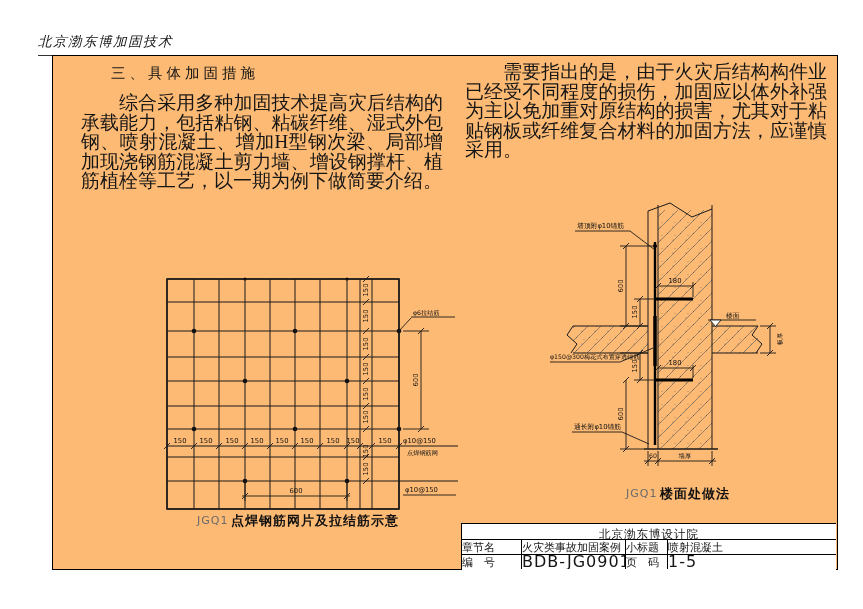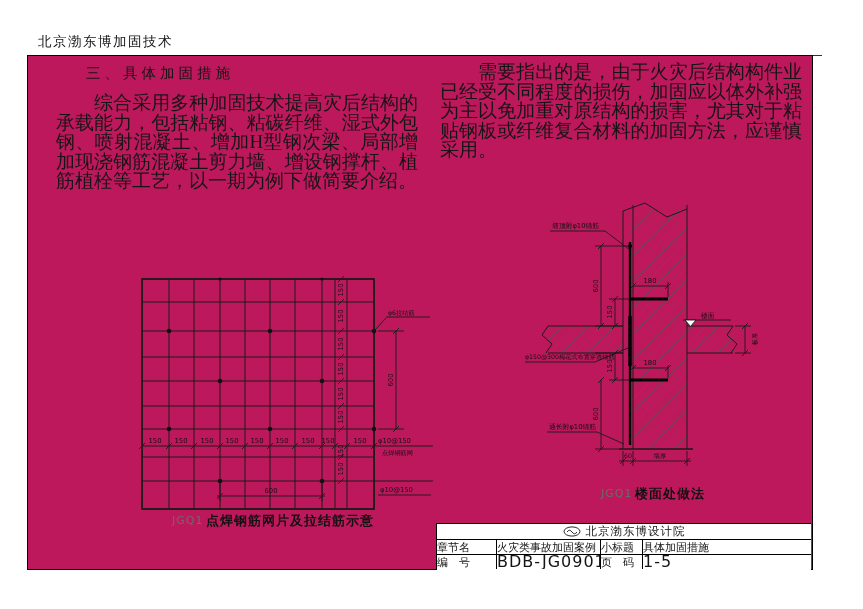--- a/index.html
+++ b/index.html
@@ -1,36 +1,36 @@
 <!DOCTYPE html>
 <html><head>
 <meta charset="utf-8">
 <style>
   html,body{margin:0;padding:0;background:#ffffff;}
   .canvas{position:relative;width:863px;height:609px;background:#fff;overflow:hidden;
           font-family:"Liberation Serif","DejaVu Serif",serif;color:#151515;}
   .doc-header{position:absolute;left:38px;top:33px;width:784px;font-size:13.5px;
-              letter-spacing:1.5px;padding-bottom:4px;border-bottom:1px solid #333;}
-  .frame{position:absolute;left:27px;top:55px;width:784px;height:513px;
-         border:1.5px solid #000;background:#be185d;}
+              letter-spacing:1.5px;padding-bottom:4px;border-bottom:1px solid #333;font-style:italic;}
+  .frame{position:absolute;left:52px;top:55px;width:784px;height:513px;
+         border:1.5px solid #000;background:#fdba74;}
   .col-left{position:absolute;left:28px;top:8px;width:362px;}
   .col-left h2{margin:0 0 10px 30px;font-size:14.5px;font-weight:400;letter-spacing:4px;}
   .frame p{margin:0;font-size:19px;line-height:19.5px;text-indent:2em;text-align:justify;}
   .col-right{position:absolute;left:412px;top:6px;width:362px;}
   .key-points{position:absolute;left:30px;top:177px;width:480px;font-size:12.6px;line-height:19.5px;}
   .drawing{position:absolute;}
   svg text{fill:#111;font-family:"DejaVu Sans",sans-serif;}
   .d7{font-size:6.8px;} .d6{font-size:6.2px;}
   .lbl7{font-size:6.8px;} .lbl6{font-size:6.2px;}
   .cap-code{font-size:11px;fill:#6a6a6a;letter-spacing:1px;}
   .cap-zh{font-size:13px;font-weight:bold;font-family:"Liberation Serif",serif;letter-spacing:1px;}
   .tblock{position:absolute;left:408px;top:467px;width:374px;height:46px;
           border-top:1.5px solid #000;border-left:1.5px solid #000;background:#fff;}
   .tb-top{height:15px;border-bottom:1px solid #000;display:flex;align-items:center;
-          justify-content:center;gap:5px;font-size:11.5px;letter-spacing:1px;}
+          justify-content:center;gap:5px;font-size:11.5px;letter-spacing:1px;flex-direction:column;}
   .tb-grid{display:grid;grid-template-columns:60px 104px 42px 1fr;}
   .tb-cell{height:14px;line-height:14px;font-size:11px;text-align:left;
            border-right:1px solid #000;white-space:nowrap;overflow:hidden;}
   .tb-cell.last{border-right:none;}
   .tb-cell.rowline{border-bottom:1px solid #000;}
   .tb-num{font-family:"DejaVu Sans",sans-serif;font-size:16px;letter-spacing:1px;}
 </style>
 </head>
 <body>
 
@@ -290,21 +290,21 @@
         <svg width="18" height="11">
           <ellipse cx="9" cy="5.5" rx="8" ry="4.6" fill="none" stroke="#111" stroke-width="0.9"></ellipse>
           <path d="M4 6 q2.5,-3.5 5 0 q2.5,3.5 5 0" fill="none" stroke="#111" stroke-width="0.9"></path>
         </svg>
         <span>北京渤东博设计院</span>
       </div>
       <div class="tb-grid">
         <div class="tb-cell rowline">章节名</div>
         <div class="tb-cell rowline">火灾类事故加固案例</div>
         <div class="tb-cell rowline">小标题</div>
-        <div class="tb-cell rowline last">具体加固措施</div>
+        <div class="tb-cell rowline last">喷射混凝土</div>
         <div class="tb-cell">编　号</div>
         <div class="tb-cell tb-num">BDB-JG0901</div>
         <div class="tb-cell">页　码</div>
         <div class="tb-cell tb-num last">1-5</div>
       </div>
     </div>
 
   </div>
 </div>
 

